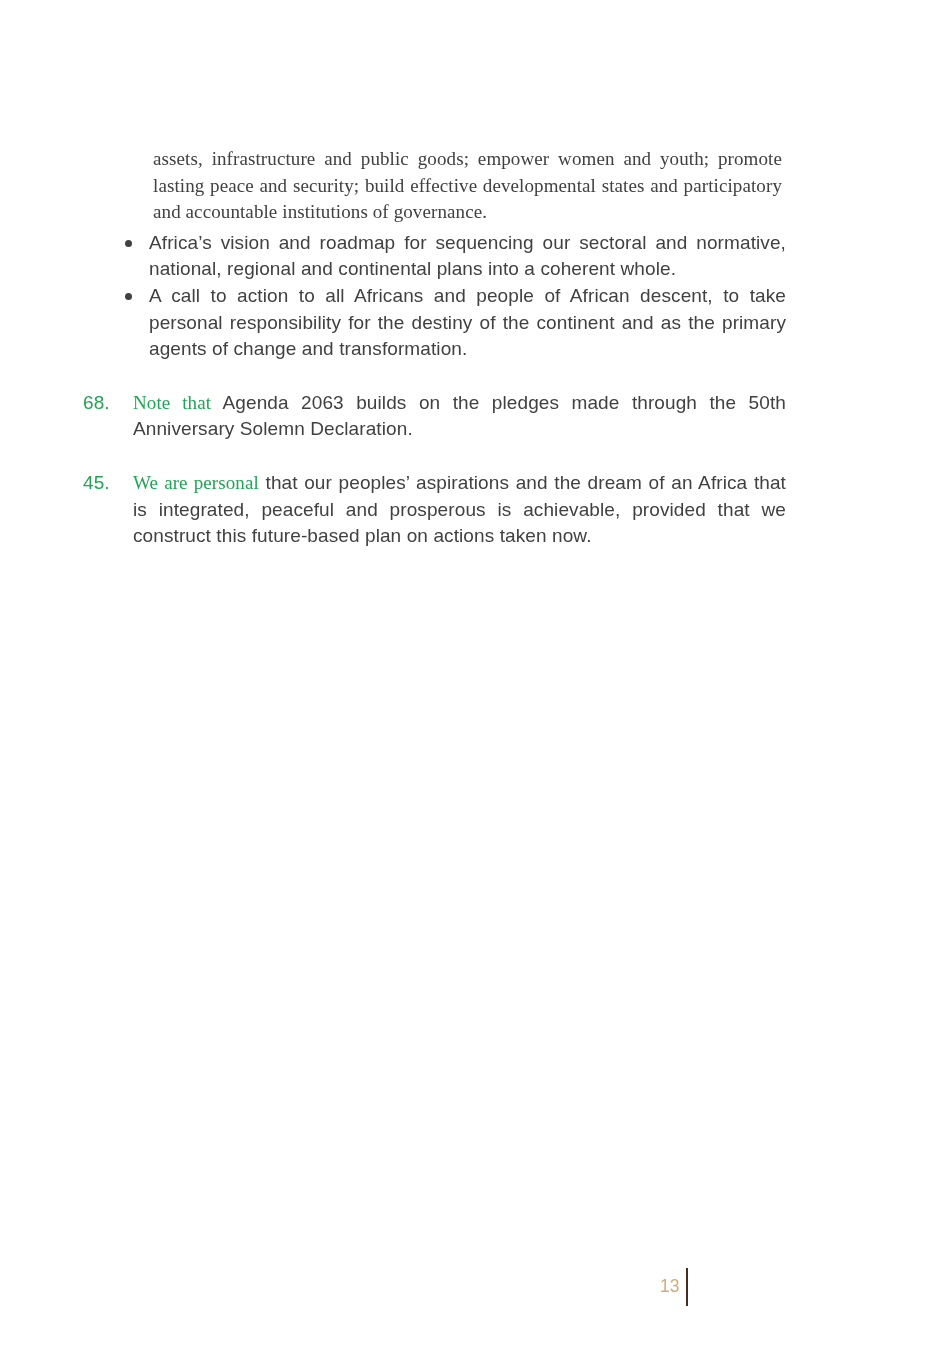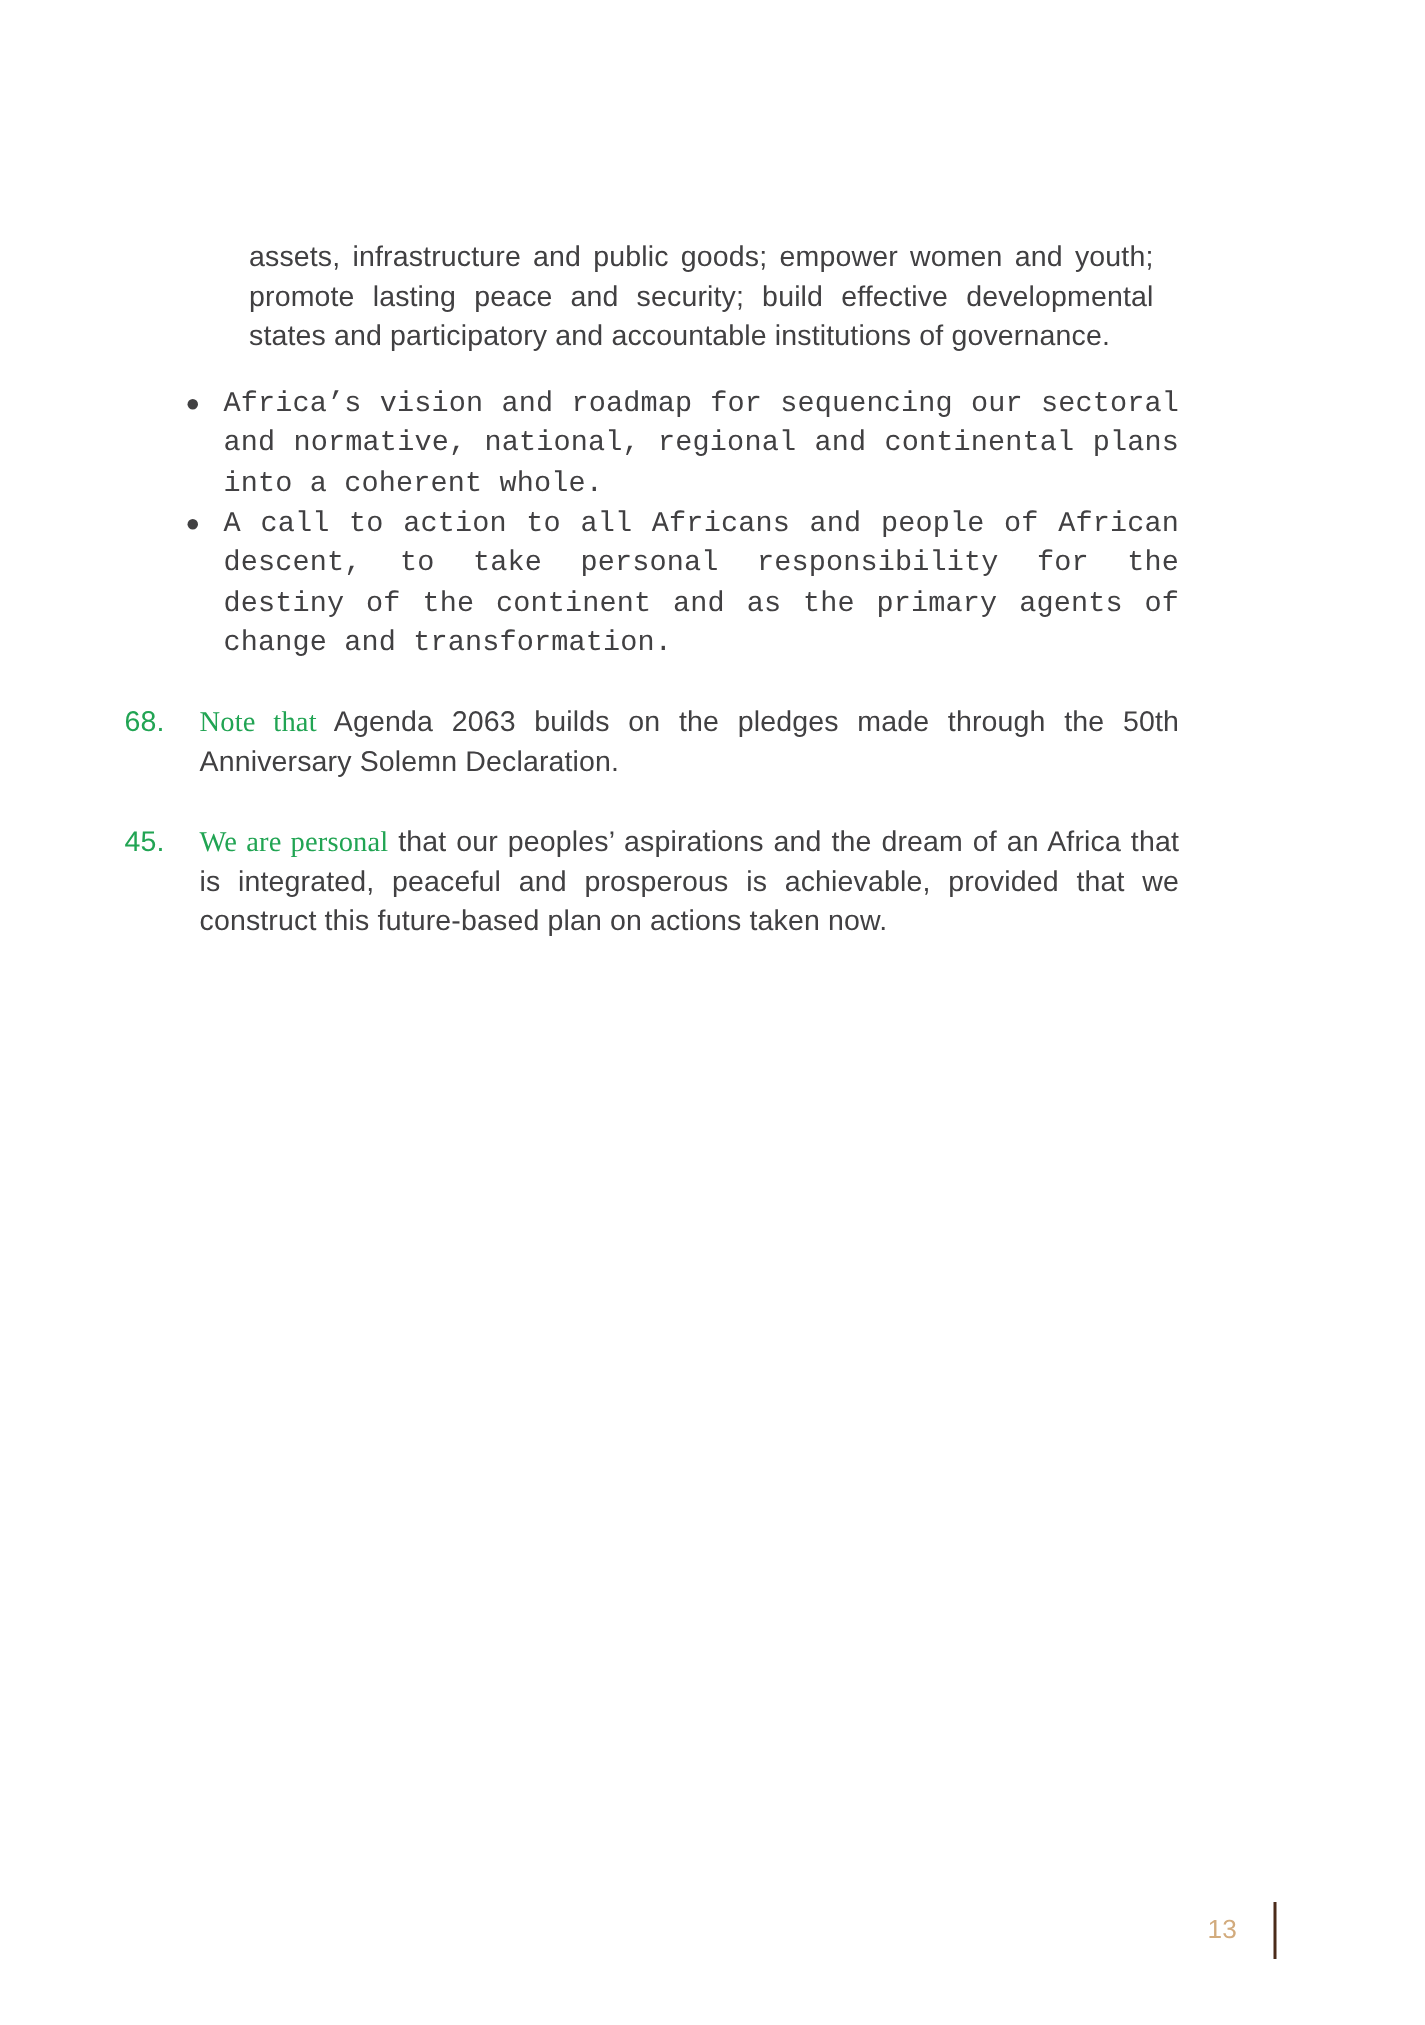--- a/index.html
+++ b/index.html
@@ -16,32 +16,32 @@
     position: absolute;
     left: 68px;
     top: 142px;
     width: 718px;
     font-size: 19px;
     line-height: 26.6px;
     text-align: justify;
     letter-spacing: 0.1px;
   }
   .continuation {
-    margin: 17px;
+    margin: 4px;
     padding-left: 81px;
+    font-family: Liberation Serif, serif;
   }
   .bullet-list {
     margin: 0;
     padding: 0;
     list-style: none;
   }
   .bullet-item {
     position: relative;
     padding-left: 81px;
-    font-family: Liberation Mono, monospace;
   }
   .bullet-dot {
     position: absolute;
     left: 57px;
     top: 10px;
     width: 7px;
     height: 7px;
     border-radius: 50%;
     background: #414042;
   }
@@ -57,25 +57,25 @@
     color: #21a453;
   }
   .item-lead {
     color: #21a453;
     font-family: Liberation Serif, serif;
   }
   .footer {
     position: absolute;
     top: 1268px;
     left: 0;
-    width: 851px;
+    width: 688px;
     display: flex;
     justify-content: flex-end;
     align-items: center;
-    gap: 24px;
+    gap: 6px;
   }
   .page-number {
     color: #d2ab7d;
     font-size: 17.5px;
     line-height: 1;
   }
   .footer-rule {
     width: 2.5px;
     height: 38px;
     background: #4b2b1a;

